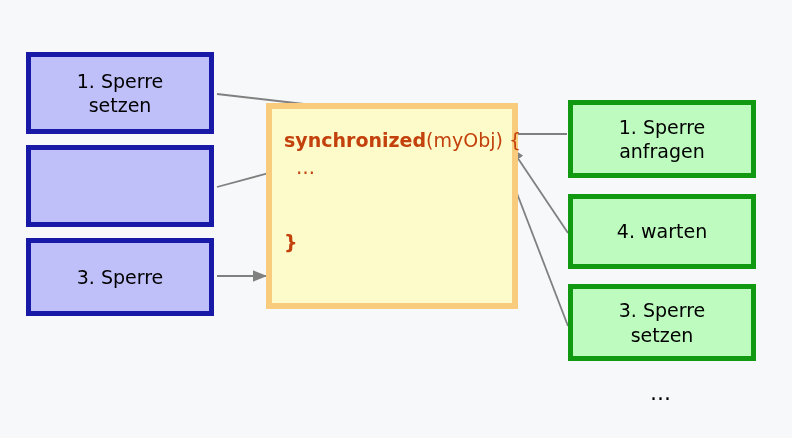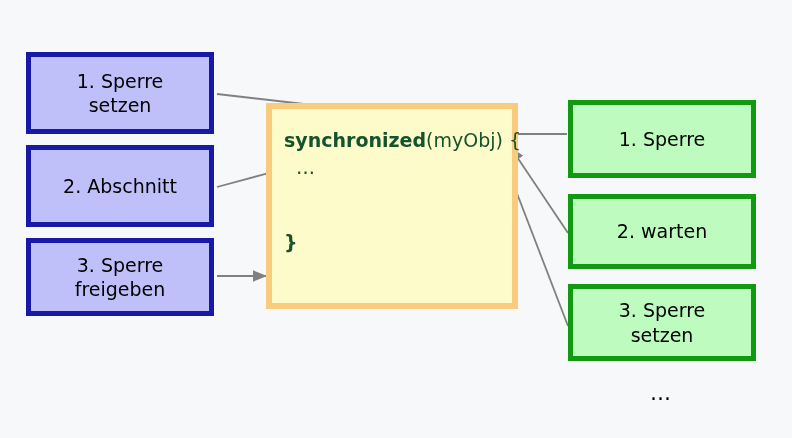--- a/index.html
+++ b/index.html
@@ -51,21 +51,21 @@
     background: #bdfbbe;
     border: 5px solid #119911;
     color: #000000;
     font-size: 19px;
   }
   .code-box {
     position: absolute;
     box-sizing: border-box;
     background: #fdfbc9;
     border: 6px solid #f8cc7c;
-    color: #14532d;
+    color: #c2410c;
   }
   .code-inner {
     position: absolute;
     left: 12px;
     top: 18px;
     right: 8px;
     font-size: 19px;
     line-height: 1.42;
     text-align: left;
   }
@@ -118,42 +118,41 @@
 
     <line x1="568" y1="326" x2="508" y2="170" stroke="#808080" stroke-width="1.8" marker-end="url(#ah)"></line>
   </svg>
 
   <div class="box blue-box" style="left:26px; top:52px; width:188px; height:82px;">
     <span class="line">1. Sperre</span>
     <span class="line">setzen</span>
   </div>
 
   <div class="box blue-box" style="left:26px; top:145px; width:188px; height:82px;">
-    <span class="line">2. Abschnitt</span>
   </div>
 
   <div class="box blue-box" style="left:26px; top:238px; width:188px; height:78px;">
     <span class="line">3. Sperre</span>
-    <span class="line">freigeben</span>
   </div>
 
   <div class="code-box" style="left:266px; top:103px; width:252px; height:206px;">
     <div class="code-inner">
       <span class="code-line kw"><span>synchronized</span><span class="reg">(myObj) {</span></span>
       <span class="code-line indent">…</span>
       <span class="code-line closing">}</span>
     </div>
   </div>
 
   <div class="box green-box" style="left:568px; top:100px; width:188px; height:78px;">
     <span class="line">1. Sperre</span>
+    <span class="line">anfragen</span>
   </div>
 
   <div class="box green-box" style="left:568px; top:194px; width:188px; height:75px;">
-    <span class="line">2. warten</span>
+    <span class="line">4. warten</span>
   </div>
 
   <div class="box green-box" style="left:568px; top:284px; width:188px; height:77px;">
     <span class="line">3. Sperre</span>
     <span class="line">setzen</span>
   </div>
 
   <div class="ellipsis-note" style="left:650px; top:381px;">…</div>
 
 </div>

